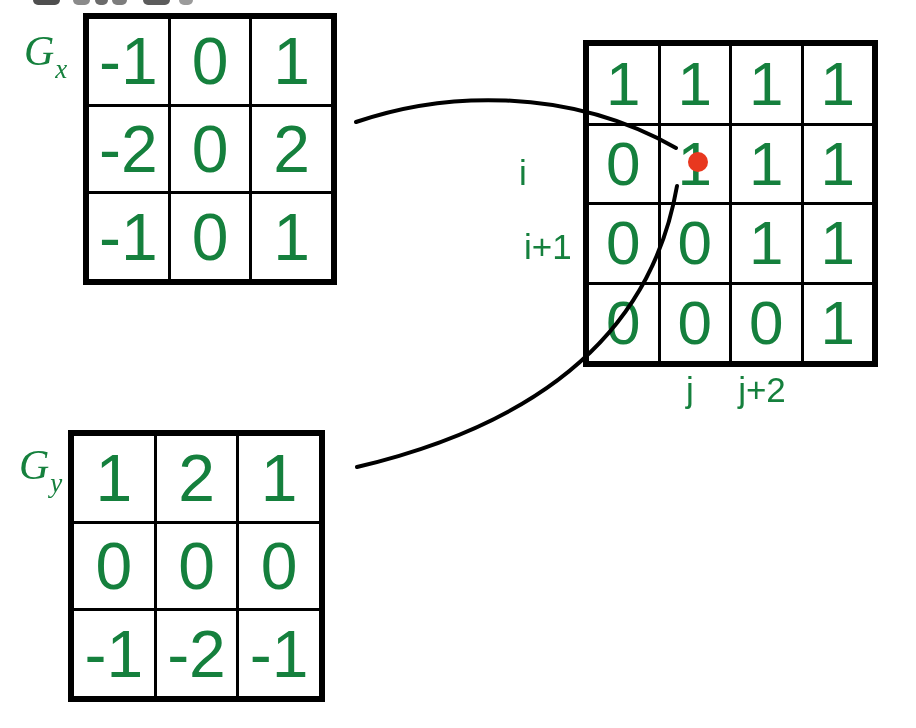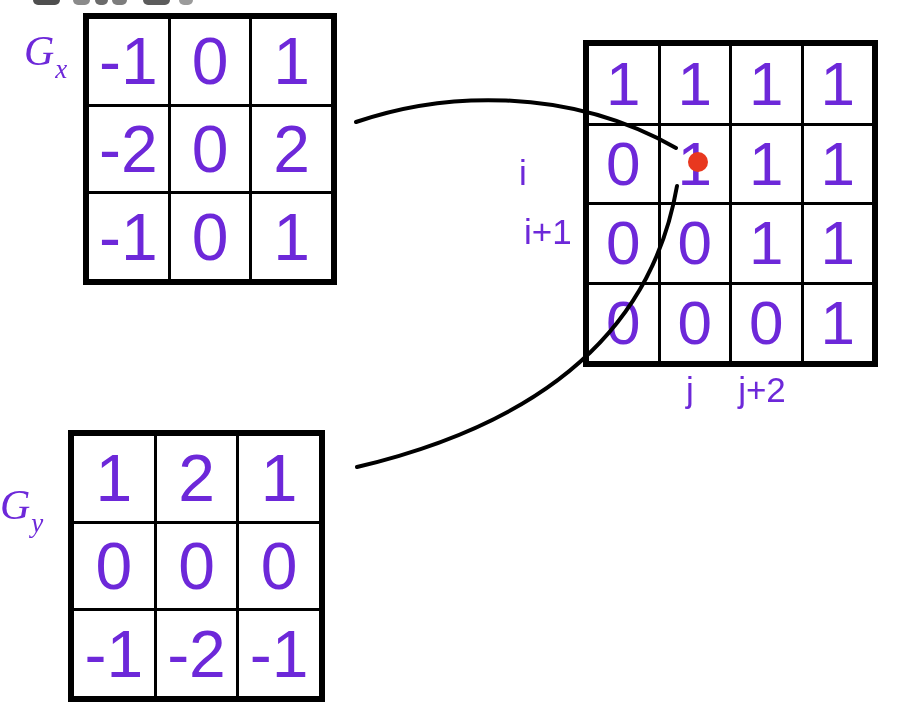--- a/index.html
+++ b/index.html
@@ -7,21 +7,21 @@
     padding: 0;
     background: #ffffff;
   }
   #canvas {
     position: relative;
     width: 916px;
     height: 728px;
     background: #ffffff;
     overflow: hidden;
     font-family: "Liberation Sans", sans-serif;
-    color: #6d28d9;
+    color: #15803d;
   }
 
   
   .grid {
     position: absolute;
     box-sizing: border-box;
     display: grid;
     background: #000;
     border: 6px solid #000;
     gap: 3px;
@@ -65,31 +65,31 @@
     line-height: 1;
   }
   .kernel-label .g  { font-size: 42px; }
   .kernel-label .sub {
     font-size: 27px;
     position: relative;
     top: 13px;
     left: 1px;
   }
   #gx-label { left: 24px; top: 30px; }
-  #gy-label { left: 0; top: 444px; margin-top: 40px; }
+  #gy-label { left: 19px; top: 444px; }
 
   
   .idx-label {
     position: absolute;
     font-size: 35px;
     line-height: 1;
     white-space: nowrap;
   }
   #row-label-i   { left: 519px; top: 155px; }
-  #row-label-i1  { left: 524px; top: 214px; }
+  #row-label-i1  { left: 524px; top: 229px; }
   #col-label-j   { left: 690px; top: 372px; transform: translateX(-50%); }
   #col-label-j1  { left: 762px; top: 372px; transform: translateX(-50%); }
 
   
   #overlay {
     position: absolute;
     left: 0; top: 0;
     pointer-events: none;
   }
 

